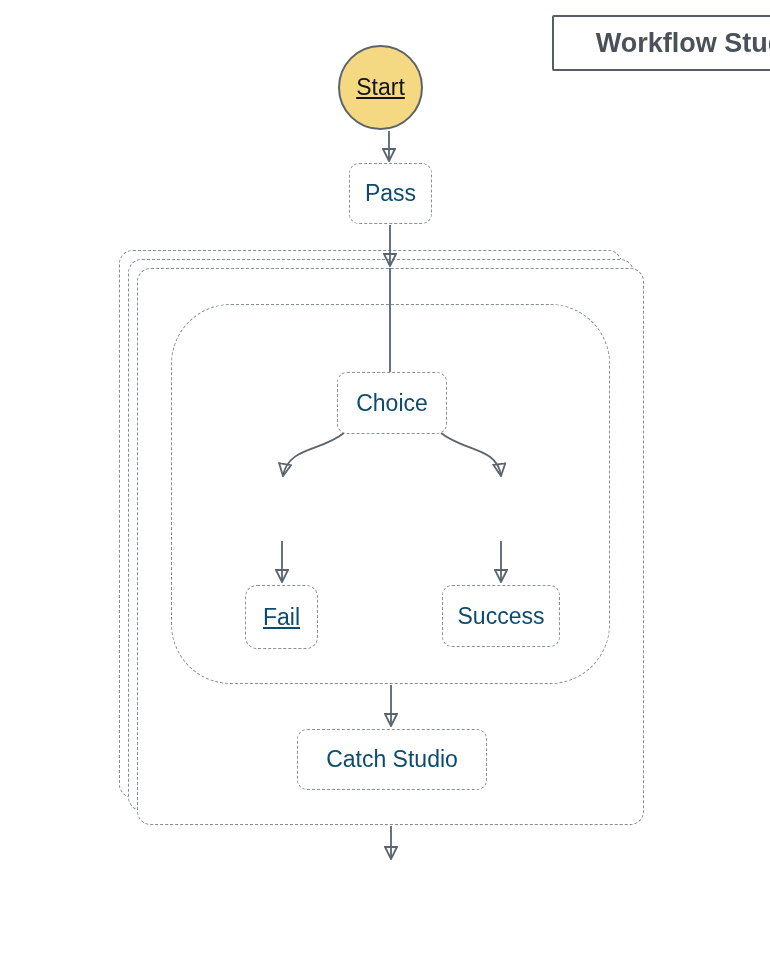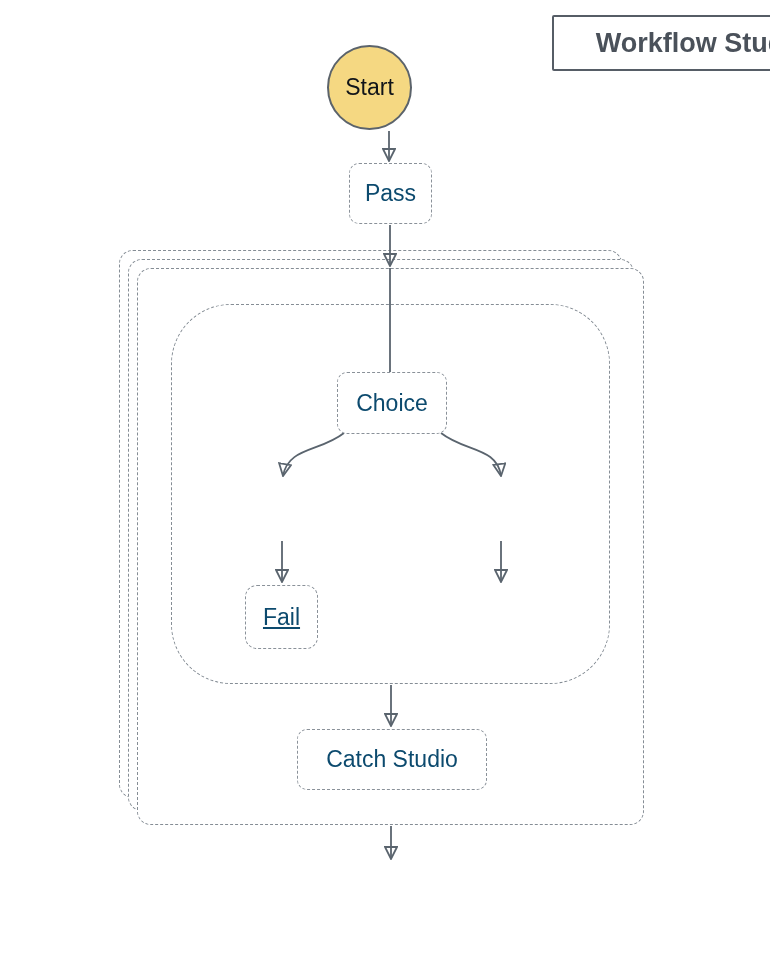--- a/index.html
+++ b/index.html
@@ -49,21 +49,21 @@
   .node-success { left: 442px; top: 585px; width: 118px; height: 62px; }
   .node-catch   { left: 297px; top: 729px; width: 190px; height: 61px; }
   
   .terminal {
     position: absolute; background: #f5d882;
     border: 2px solid #5b636b; border-radius: 50%;
     box-sizing: border-box;
     display: flex; align-items: center; justify-content: center;
     font-size: 23px; color: #101419;
   }
-  .terminal-start { left: 327px; top: 45px;  width: 85px; height: 85px; }
+  .terminal-start { left: 338px; top: 45px;  width: 85px; height: 85px; text-decoration: underline; }
   .terminal-end   { left: 353px; top: 862px; width: 76px; height: 76px; }
   
   .title-box {
     position: absolute; left: 552px; top: 15px; width: 300px; height: 56px;
     background: #ffffff; border: 2px solid #565d66; border-radius: 2px;
     box-sizing: border-box;
     display: flex; align-items: center; justify-content: center;
     font-size: 27px; font-weight: bold; color: #4a515a; white-space: nowrap;
   }
 </style>
@@ -106,20 +106,23 @@
   <div class="node node-choice">
     <span>Choice</span>
   </div>
 
 
 
   <div class="node node-fail">
     <span>Fail</span>
   </div>
 
+  <div class="node node-success">
+    <span>Success</span>
+  </div>
 
   <div class="node node-catch">
     <span>Catch Studio</span>
   </div>
 
 
   <div class="title-box">
     <span>Workflow Studio</span>
   </div>
 

